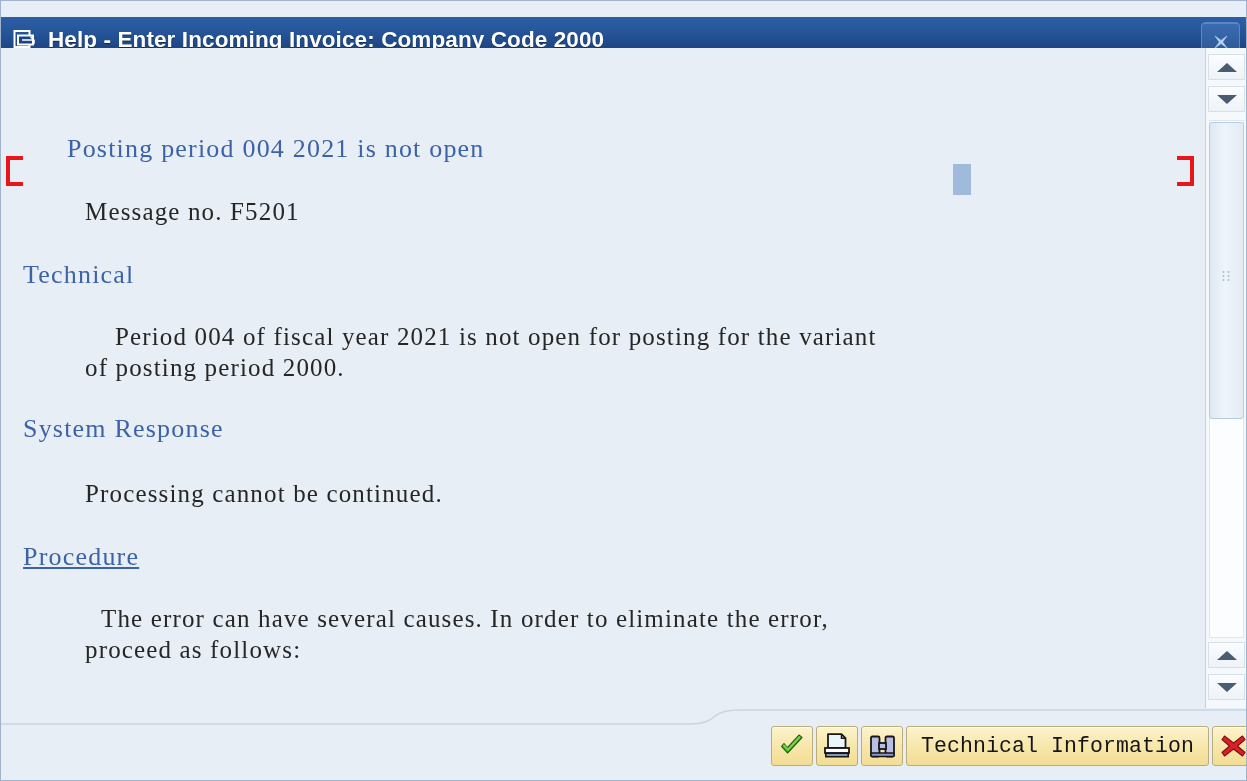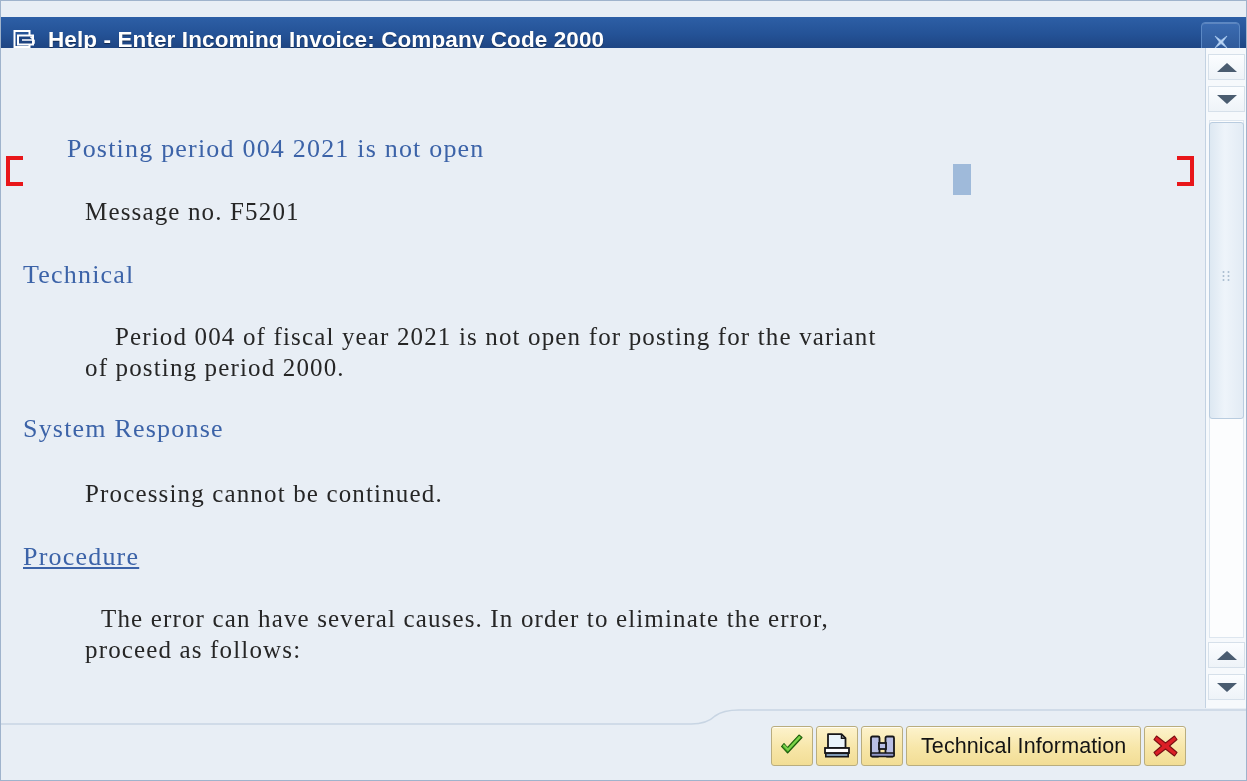--- a/index.html
+++ b/index.html
@@ -219,21 +219,21 @@
     box-sizing: border-box;
     display: flex;
     align-items: center;
     justify-content: center;
     cursor: pointer;
     box-shadow: inset 0 1px 0 rgba(255,255,255,0.75);
   }
   .sapbtn-icon { width: 42px; }
   .sapbtn-text {
     padding: 0 14px;
-    font-family: Liberation Sans, sans-serif;
+    font-family: Liberation Mono, monospace;
     font-size: 21.5px;
     color: #141414;
     white-space: nowrap;
     letter-spacing: 0.1px;
   }
 </style>
 </head>
 <body>
 
 <div class="window">

